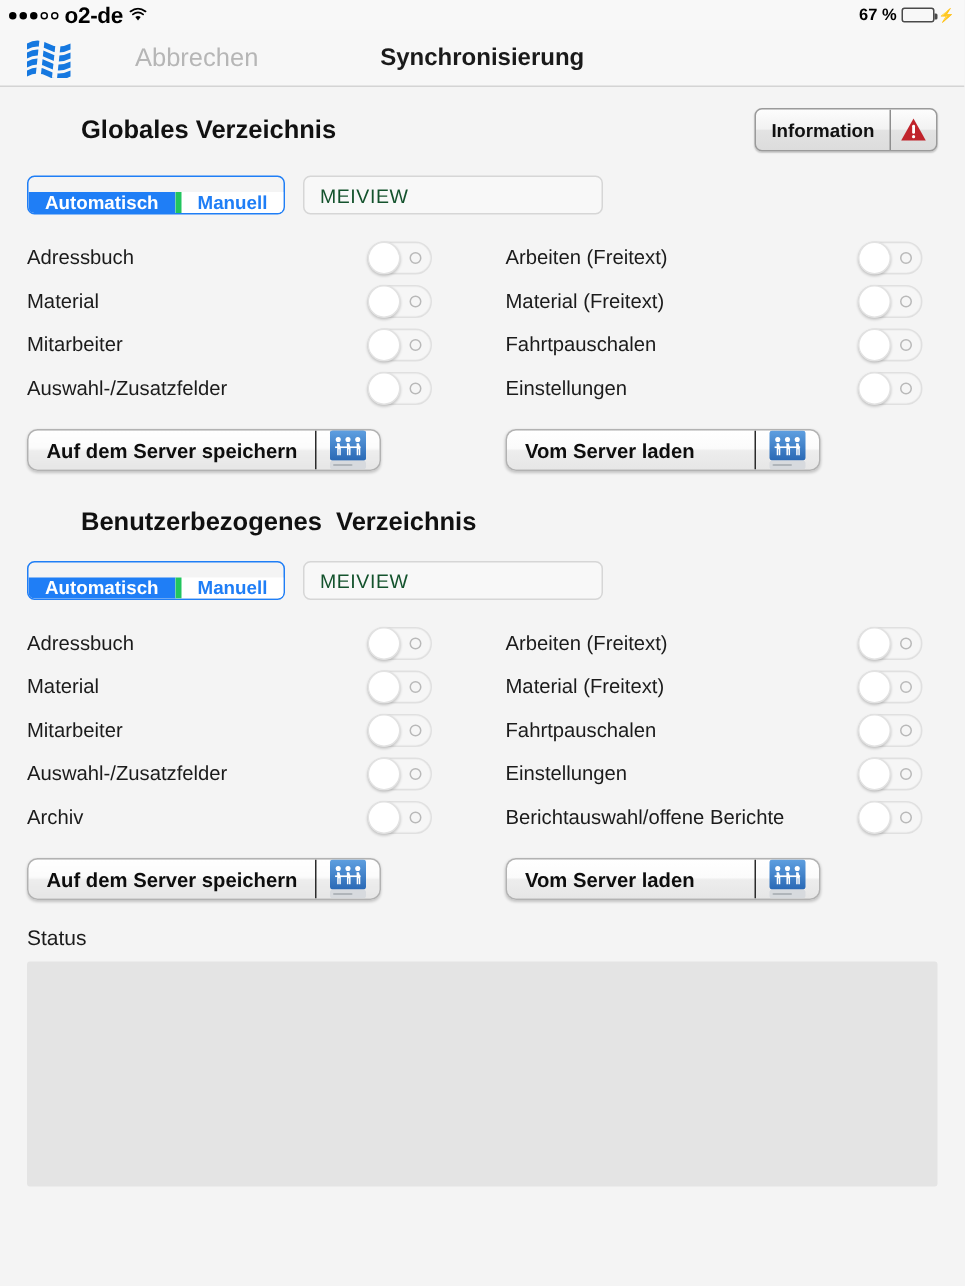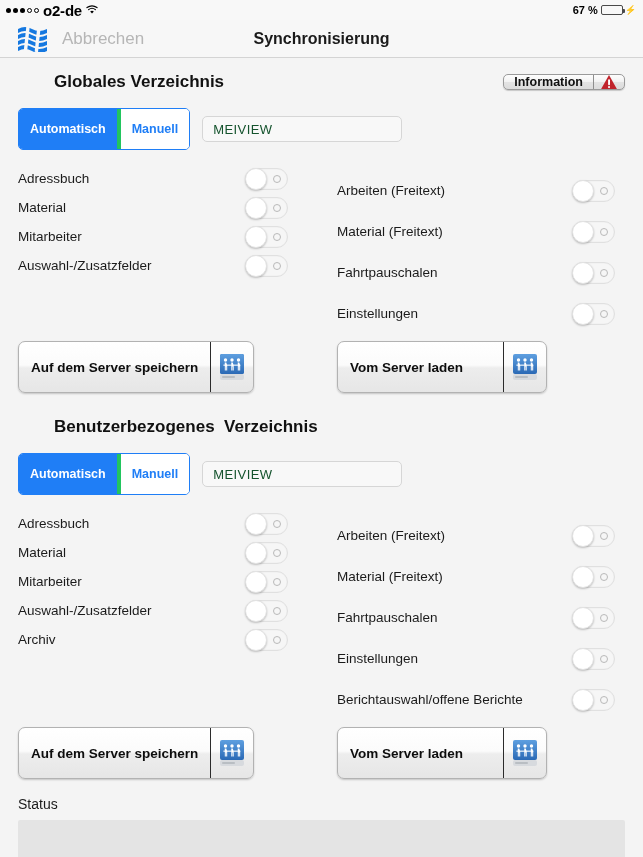--- a/index.html
+++ b/index.html
@@ -76,20 +76,21 @@
 
   
   .nav-bar {
     height: 38px;
     background: #f7f7f7;
     border-bottom: 1px solid #d4d4d4;
     display: flex;
     align-items: center;
     position: relative;
     padding: 0 10px;
+    gap: 28px;
   }
   .logo {
     width: 34px; height: 26px;
     margin-left: 6px;
     flex: 0 0 auto;
   }
   .cancel-btn {
     margin-left: 12px;
     font-size: 17px;
     color: #b6b6b6;
@@ -124,21 +125,21 @@
     font-weight: bold;
     color: #111;
     white-space: pre;
     margin-left: 36px;
   }
 
   
   .info-btn {
     display: flex;
     align-items: stretch;
-    height: 16px;
+    height: 29px;
     border: 1px solid #9a9a9a;
     border-radius: 5px;
     background: linear-gradient(to bottom, #fdfdfd 0%, #f2f2f2 48%, #e3e3e3 52%, #dcdcdc 100%);
     box-shadow: 0 1px 1px rgba(0,0,0,0.18);
     overflow: hidden;
   }
   .info-btn-label {
     padding: 0 10px;
     display: flex;
     align-items: center;
@@ -159,21 +160,22 @@
     display: flex;
     align-items: center;
     gap: 12px;
     margin-top: 16px;
   }
   .segmented {
     display: flex;
     border: 1px solid #1f7ef6;
     border-radius: 5px;
     overflow: hidden;
-    height: 42px;
+    height: 26px;
+    align-items: flex-end;
   }
   .seg {
     font-size: 12.5px;
     font-weight: bold;
     padding: 0 11px;
     display: flex;
     align-items: center;
     justify-content: center;
     color: #1f7ef6;
     background: #ffffff;
@@ -210,21 +212,21 @@
     flex-direction: column;
   }
   .toggle-col.right { padding-left: 31px; }
   .toggle-row {
     height: 29px;
     display: flex;
     align-items: center;
     justify-content: space-between;
     padding-right: 18px;
   }
-  .toggle-col.right .toggle-row { padding-right: 10px; margin-top: 12px; }
+  .toggle-col.right .toggle-row { padding-right: 10px; }
   .toggle-label {
     font-size: 13.5px;
     color: #1b1b1b;
   }
   .switch {
     width: 43px;
     height: 22px;
     border-radius: 11px;
     background: #f6f6f6;
     border: 1px solid #e0e0e0;
@@ -254,21 +256,21 @@
   .server-row {
     display: flex;
     margin-top: 13px;
   }
   .server-cell { flex: 1; }
   .server-cell.right { padding-left: 31px; }
 
   .server-btn {
     display: inline-flex;
     align-items: stretch;
-    height: 52px;
+    height: 28px;
     border: 1px solid #b2b2b2;
     border-radius: 7px;
     background: linear-gradient(to bottom, #ffffff 0%, #fbfbfb 46%, #ededed 52%, #e6e6e6 100%);
     box-shadow: 0 1px 2px rgba(0,0,0,0.2);
     overflow: hidden;
   }
   .server-btn-label {
     display: flex;
     align-items: center;
     padding: 0 12px;

